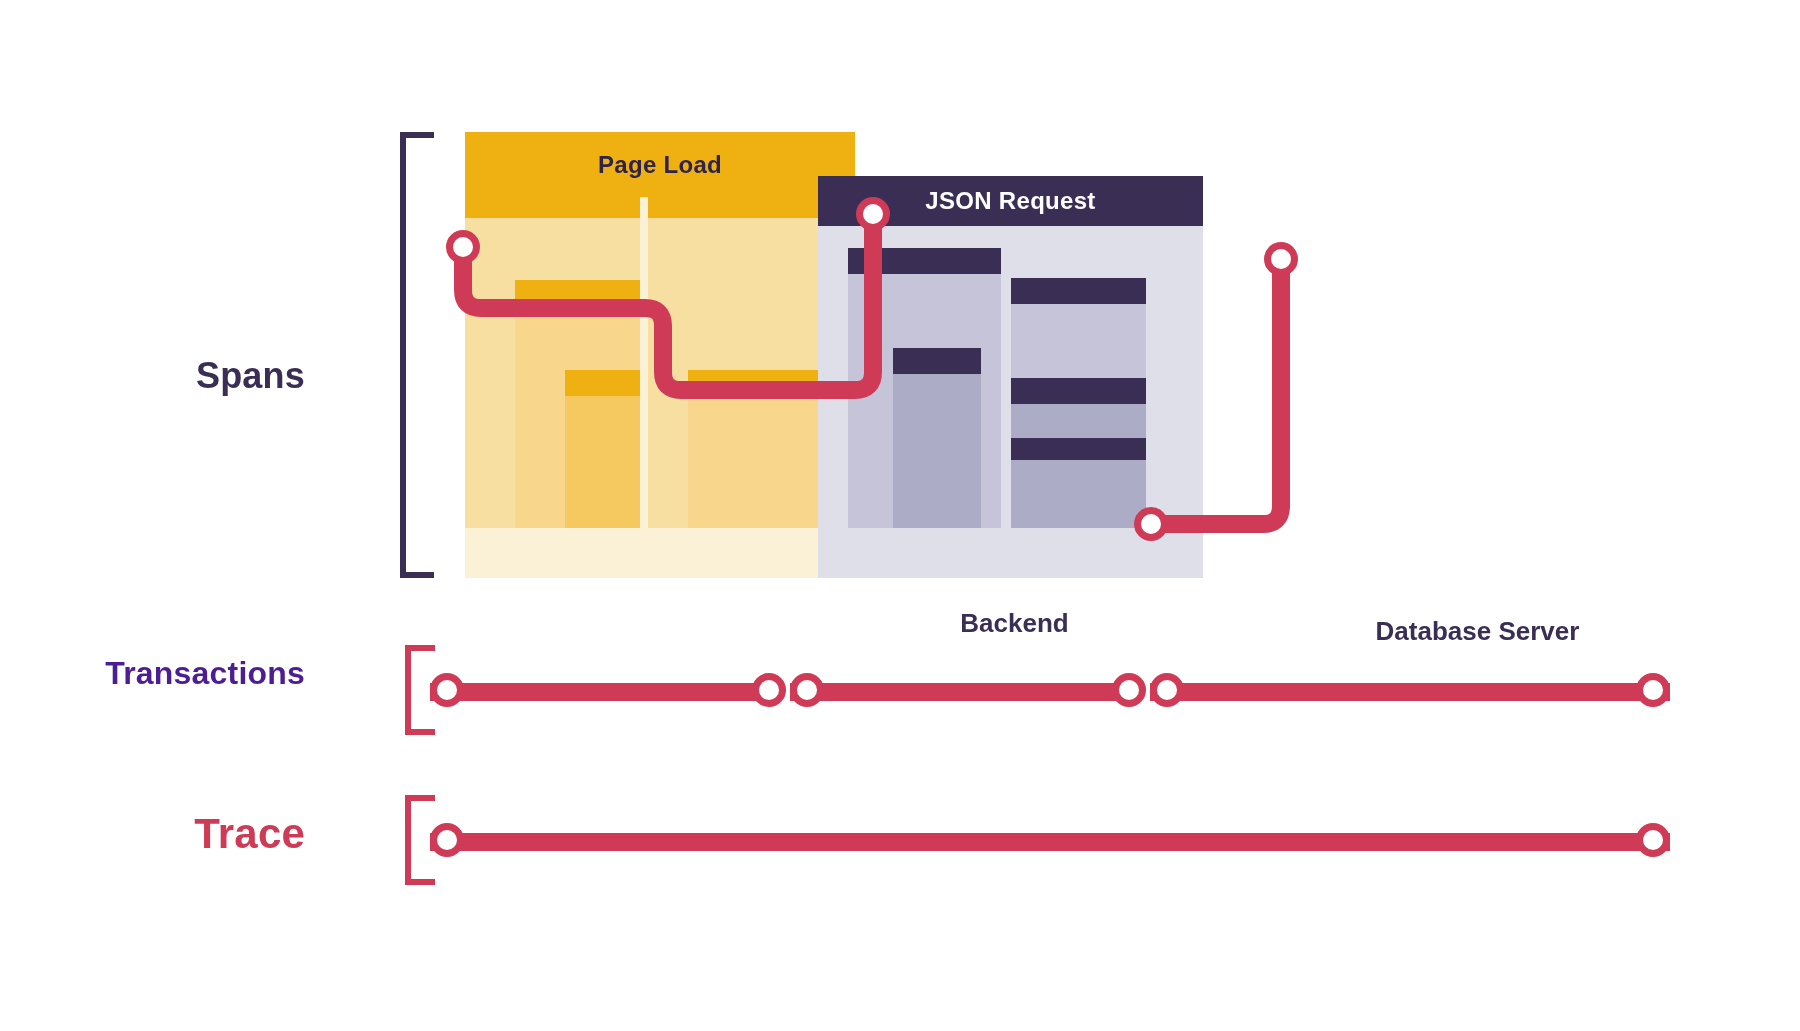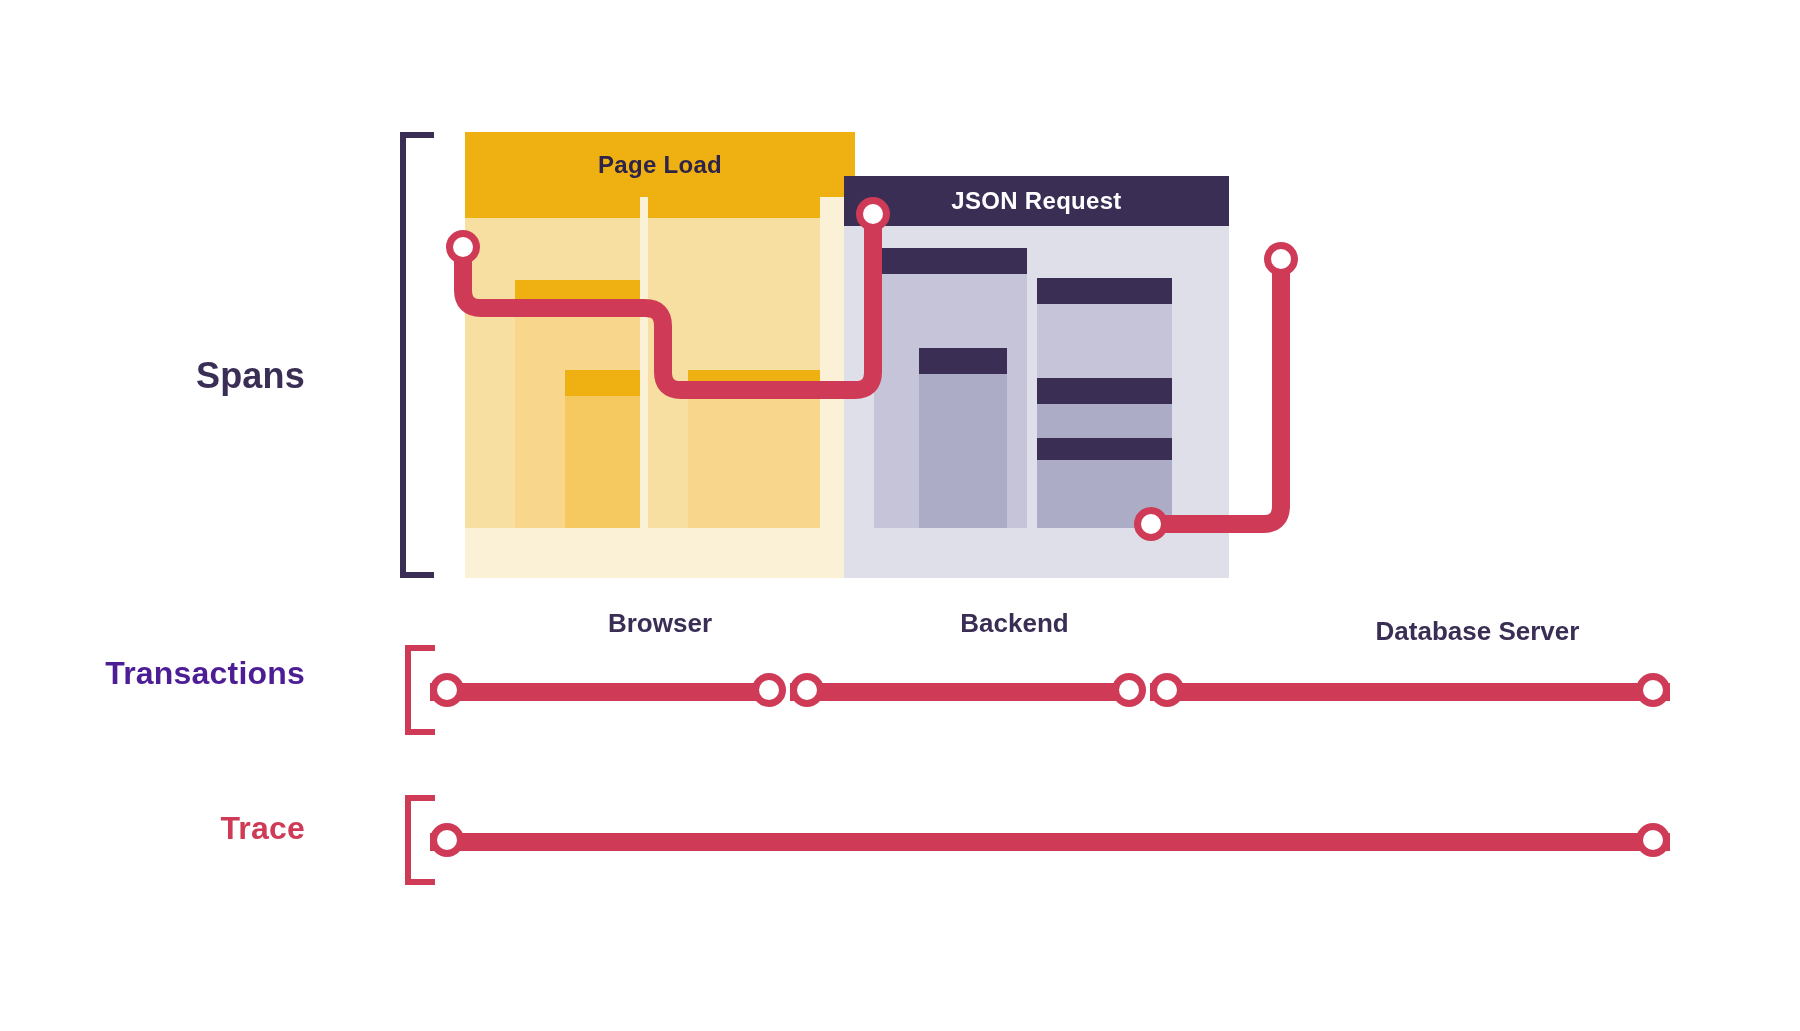--- a/index.html
+++ b/index.html
@@ -22,21 +22,21 @@
   #label-spans{
     right:1495px; top:355px;
     font-size:36px; color:#3a2e55;
   }
   #label-transactions{
     right:1495px; top:655px;
     font-size:32px; color:#4c1d95;
   }
   #label-trace{
     right:1495px; top:810px;
-    font-size:32px; color:#cf3b56;
+    font-size:42px; color:#cf3b56;
   }
 
   
   .bracket{position:absolute;}
   .bracket .bar{position:absolute;}
   #bracket-spans{left:400px;top:132px;width:34px;height:446px;}
   #bracket-spans .v{left:0;top:0;width:6px;height:446px;background:#3a2e55;}
   #bracket-spans .t{left:0;top:0;width:34px;height:6px;background:#3a2e55;}
   #bracket-spans .b{left:0;bottom:0;width:34px;height:6px;background:#3a2e55;}
 
@@ -60,21 +60,21 @@
   .service-body{position:absolute;left:0;width:100%;}
   .span-bar{position:absolute;}
   .span-bar .cap{position:absolute;left:0;top:0;width:100%;}
 
   
   #group-browser{left:465px;top:132px;width:390px;height:446px;}
   #group-browser .service-header{height:65px;background:#eeb111;color:#2e2348;text-align:center;}
   #group-browser .service-body{top:50px;height:396px;background:#fbf1d6;}
 
   
-  #group-backend{left:844px;top:176px;width:385px;height:402px;}
+  #group-backend{left:818px;top:176px;width:385px;height:402px;}
   #group-backend .service-header{height:50px;background:#3a2e55;color:#ffffff;}
   #group-backend .service-body{top:50px;height:352px;background:#dedfe9;}
 
   
   #group-database{left:1285px;top:232px;width:385px;height:346px;}
   #group-database .service-header{height:48px;background:#ad66ab;color:#ffffff;}
   #group-database .service-body{top:48px;height:298px;background:#f0e4f0;}
 
   
   .service-caption{
@@ -160,21 +160,20 @@
           <div class="cap" style="height: 26px; background: rgb(58, 46, 85);"></div>
         </div>
         <div class="span-bar" style="left: 193px; top: 212px; width: 135px; height: 90px; background: rgb(173, 172, 198);">
           <div class="cap" style="height: 22px; background: rgb(58, 46, 85);"></div>
         </div>
       </div>
     <div class="service-header">JSON Request</div>
   </div>
 
 
-  <div class="service-caption" id="caption-browser">Browser</div>
   <div class="service-caption" id="caption-backend">Backend</div>
   <div class="service-caption" id="caption-database">Database Server</div>
 
   <div class="timeline" id="timeline-transactions">
       <div class="line" style="left: 0px; width: 340px;"></div>
       <div class="line" style="left: 360px; width: 340px;"></div>
       <div class="line" style="left: 720px; width: 520px;"></div>
       <div class="node" style="left: 0px;"></div>
       <div class="node" style="left: 322px;"></div>
       <div class="node" style="left: 360px;"></div>

